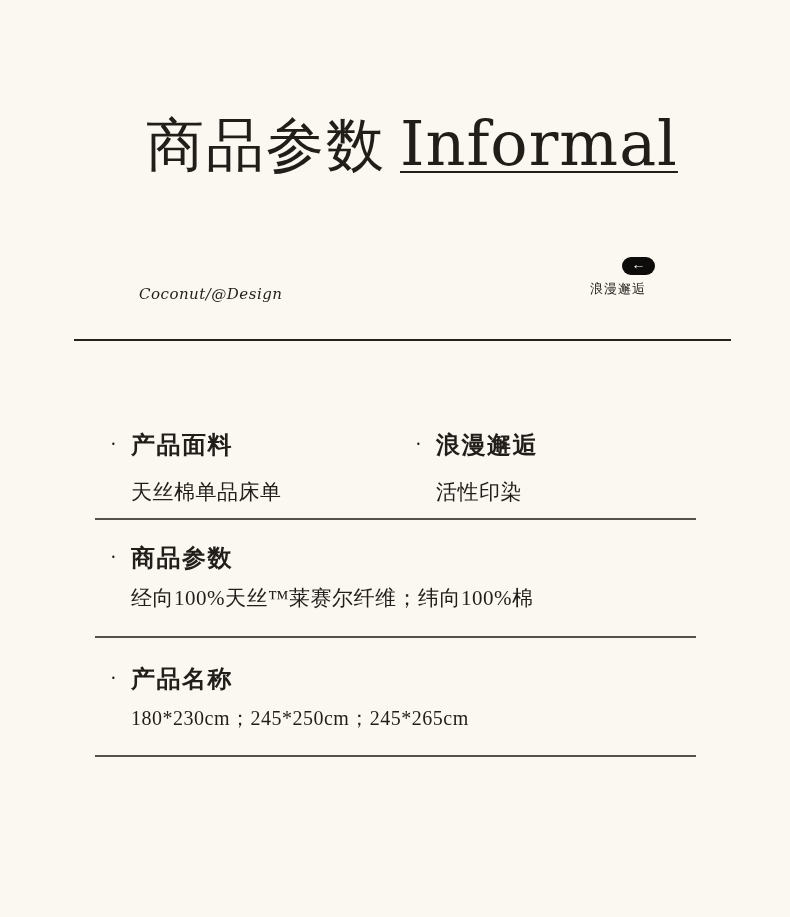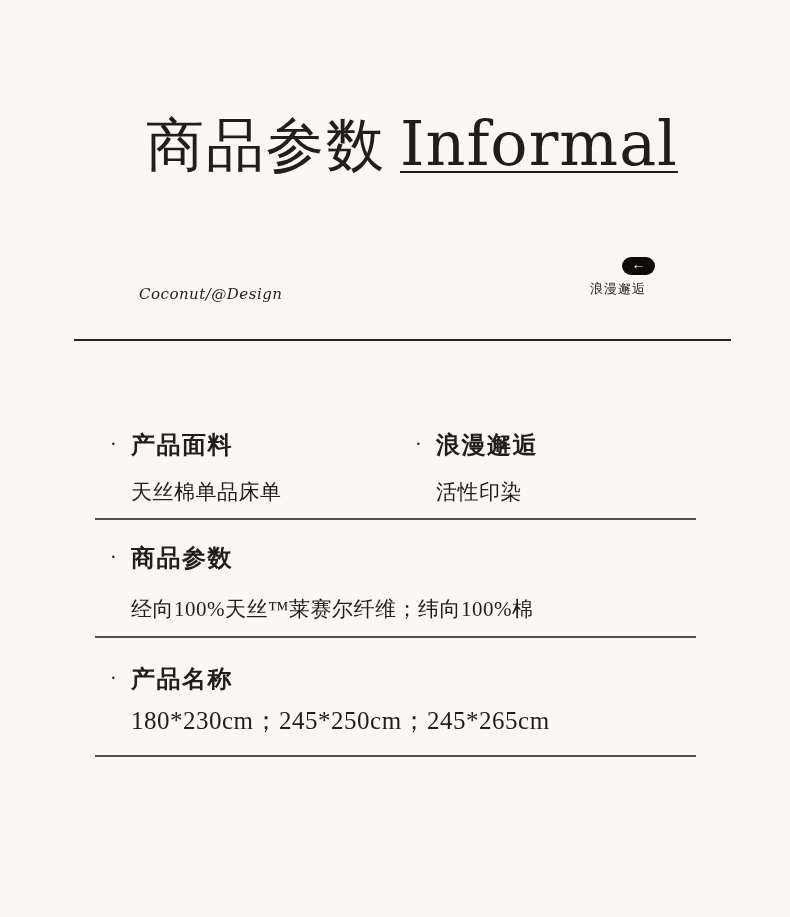--- a/index.html
+++ b/index.html
@@ -116,23 +116,23 @@
   }
   .spec-value {
     font-size: 21px;
     letter-spacing: 0.5px;
     line-height: 1.2;
   }
   .spec-name  { left: 131px; top: 431px; }
   .spec-craft { left: 436px; top: 431px; }
   .spec-name .spec-value, .spec-craft .spec-value { margin-top: 20px; }
   .spec-fabric { left: 131px; top: 544px; }
-  .spec-fabric .spec-value { margin-top: 24px; }
+  .spec-fabric .spec-value { margin-top: 13px; }
   .spec-size { left: 131px; top: 665px; }
-  .spec-size .spec-value { margin-top: 12px; font-size: 25px; }
+  .spec-size .spec-value { margin-top: 12px; font-size: 20px; }
 
   .separator {
     position: absolute;
     left: 95px;
     width: 601px;
     height: 1.5px;
     background: #55504a;
   }
   .sep-1 { top: 518px; }
   .sep-2 { top: 636px; }

